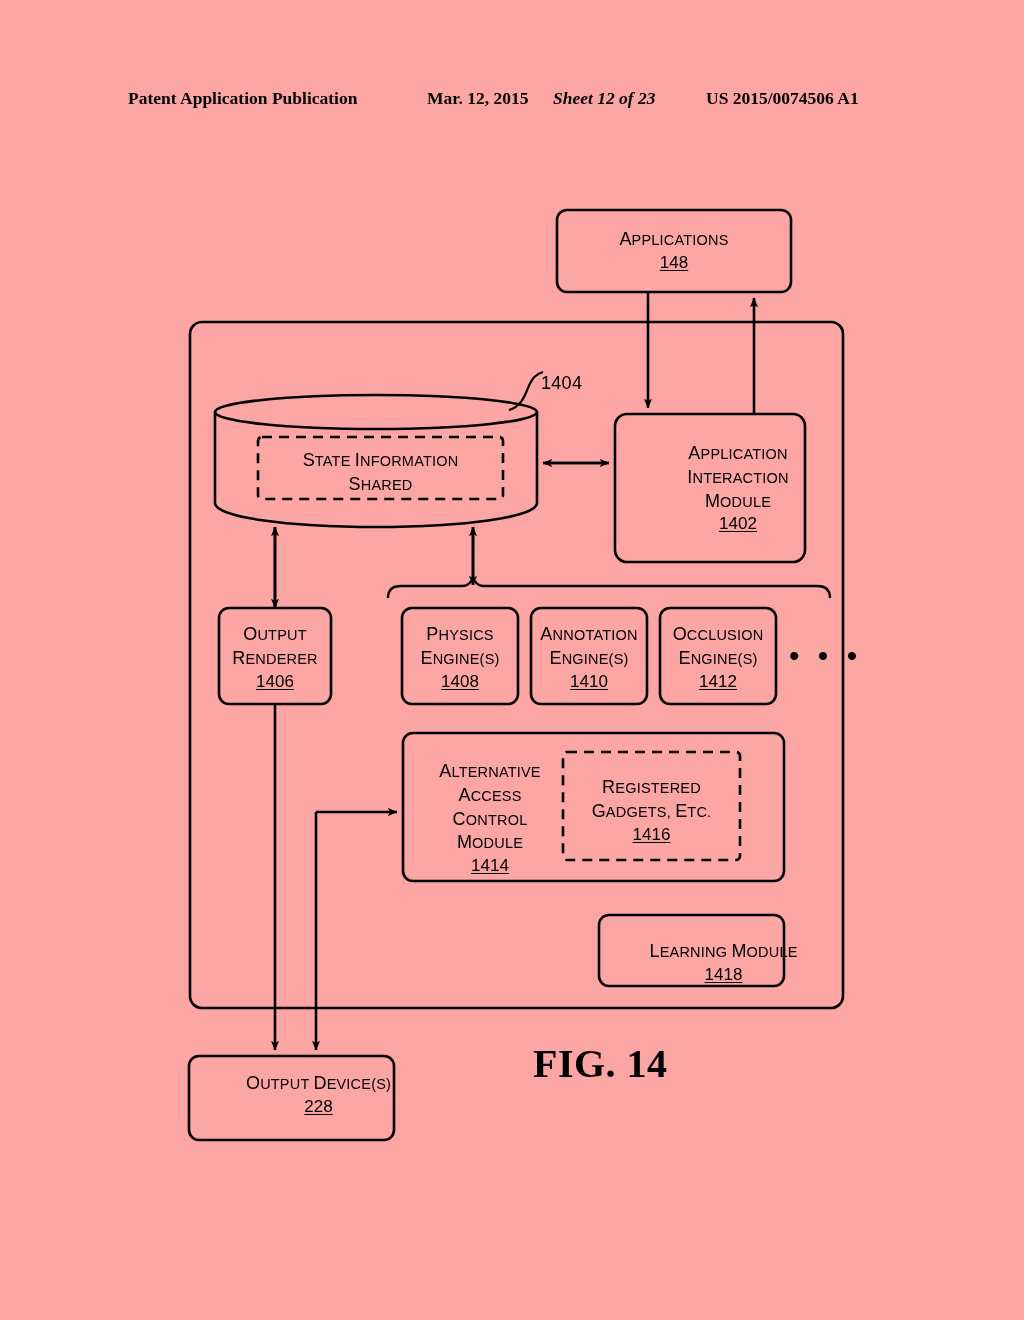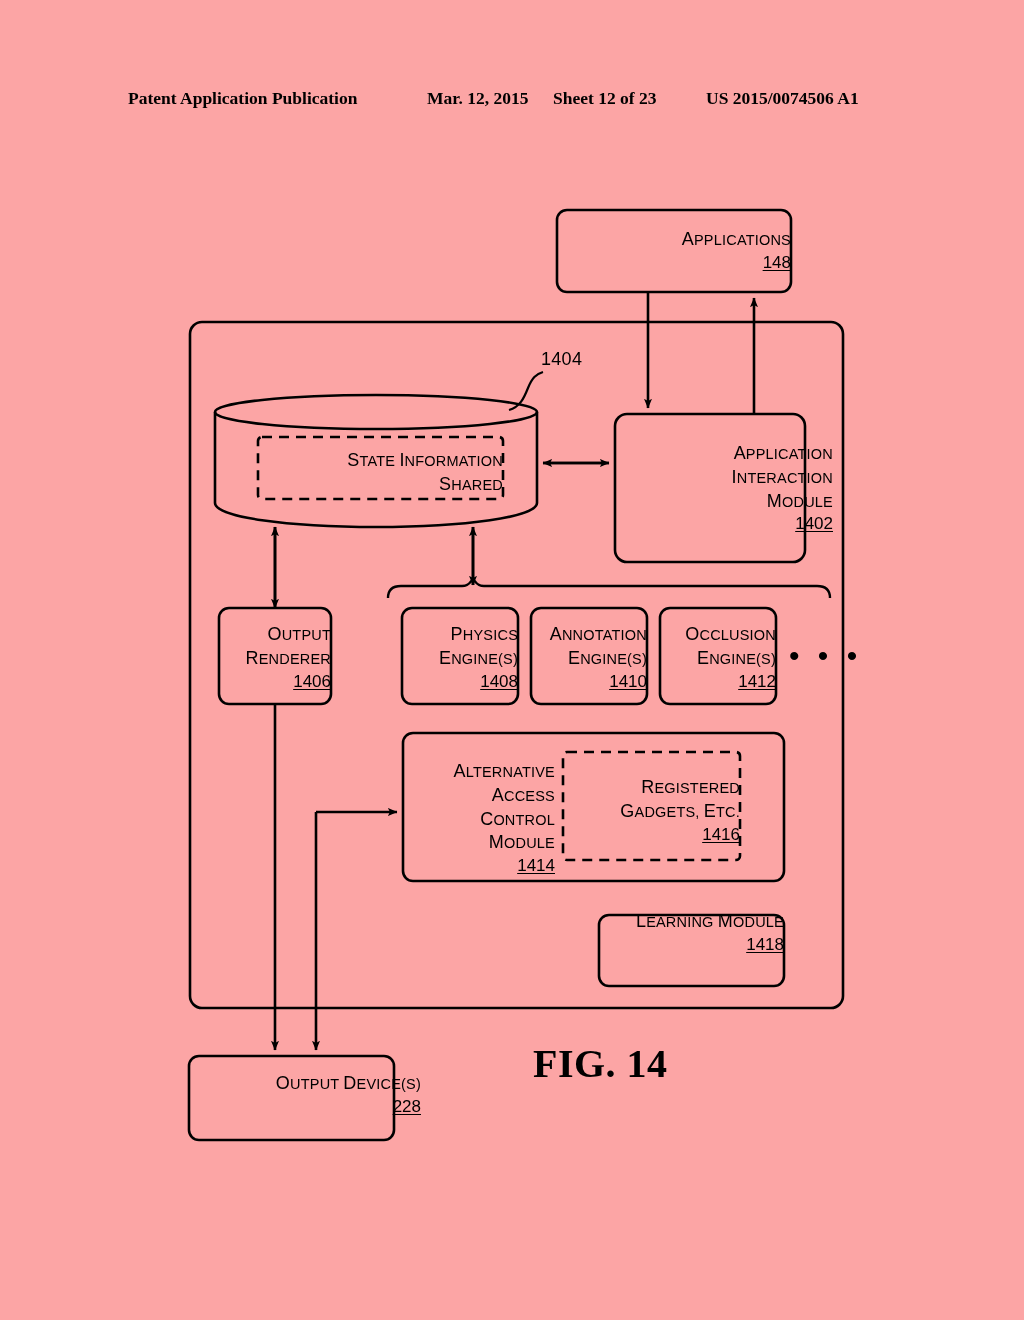--- a/index.html
+++ b/index.html
@@ -25,35 +25,35 @@
     height: 24px;
     font-family: "Liberation Serif", serif;
     font-weight: bold;
     font-size: 17.5px;
     color: #000;
     white-space: nowrap;
   }
   .hdr span { position: absolute; top: 0; }
   .hdr-pub   { left: 128px; }
   .hdr-date  { left: 427px; }
-  .hdr-sheet { left: 553px; }
+  .hdr-sheet { left: 553px; font-style: italic; }
   .hdr-num   { left: 706px; }
 
   
   #artwork {
     position: absolute;
     top: 0; left: 0;
     width: 1024px;
     height: 1320px;
   }
 
   
   .lbl {
     position: absolute;
-    text-align: right;
+    text-align: center;
     color: #000;
     line-height: 1.32;
     white-space: nowrap;
     font-family: "Liberation Sans", sans-serif;
   }
   
   .sc {
     font-size: 14.5px;
     text-transform: uppercase;
     letter-spacing: 0.2px;
@@ -159,21 +159,21 @@
     </g>
   </svg>
 
   <div class="lbl" style="left:557px; top:228px; width:234px;">
     <div class="sc">
       <span class="cap">A</span>PPLICATIONS
     </div>
     <div class="num">148</div>
   </div>
 
-  <div class="lbl plainnum" style="left:541px; top:348px; width:60px; text-align:left;">1404</div>
+  <div class="lbl plainnum" style="left:541px; top:372px; width:60px; text-align:left;">1404</div>
 
   <div class="lbl" style="left:258px; top:449px; width:245px;">
     <div class="sc">
       <span class="cap">S</span>TATE <span class="cap">I</span>NFORMATION
     </div>
     <div class="sc">
       <span class="cap">S</span>HARED
     </div>
   </div>
 
@@ -252,21 +252,21 @@
     <div class="sc">
       <span class="cap">R</span>EGISTERED
     </div>
     <div class="sc">
       <span class="cap">G</span>ADGETS, <span class="cap">E</span>TC.
     </div>
     <div class="num">1416</div>
   </div>
 
 
-  <div class="lbl" style="left:599px; top:910px; width:185px;">
+  <div class="lbl" style="left:599px; top:940px; width:185px;padding-left:32px;">
     <div class="sc">
       <span class="cap">L</span>EARNING <span class="cap">M</span>ODULE
     </div>
     <div class="num">1418</div>
   </div>
 
   <div class="lbl" style="left:189px; top:1072px; width:205px;padding-left:27px;">
     <div class="sc">
       <span class="cap">O</span>UTPUT <span class="cap">D</span>EVICE(<span style="font-size:14.5px">S</span>)
     </div>

